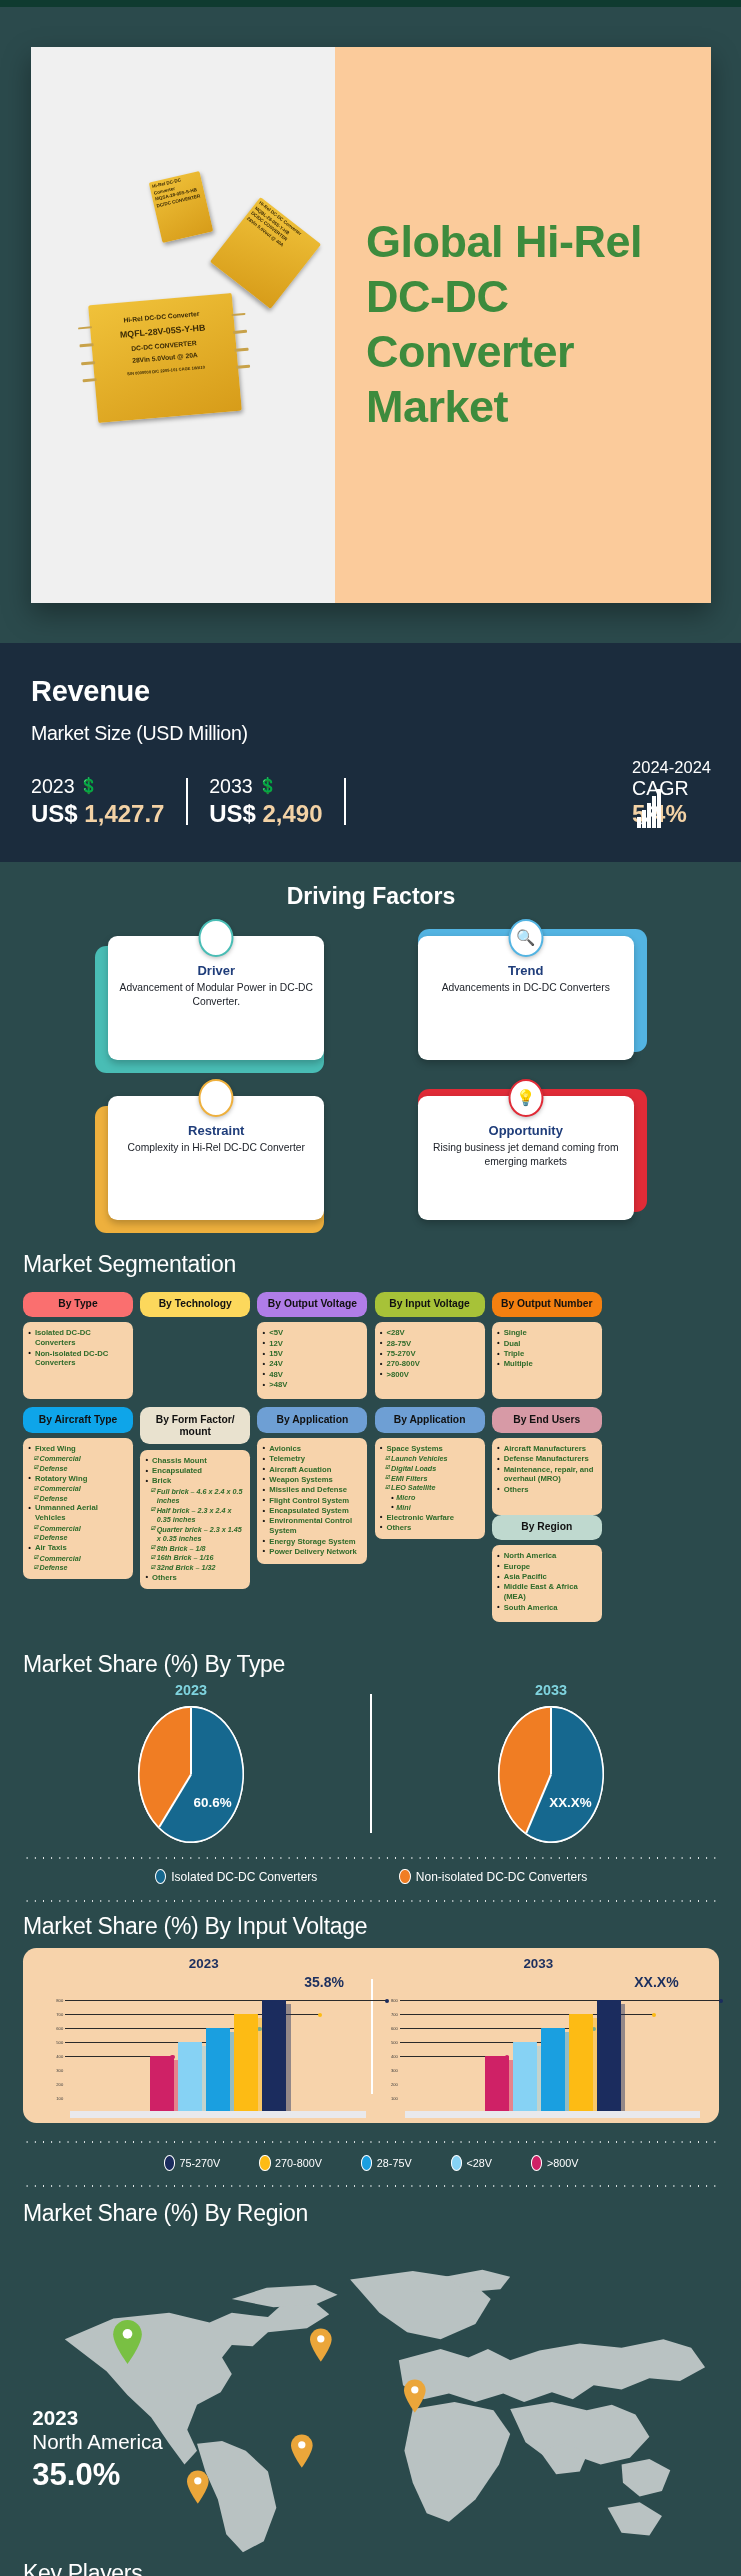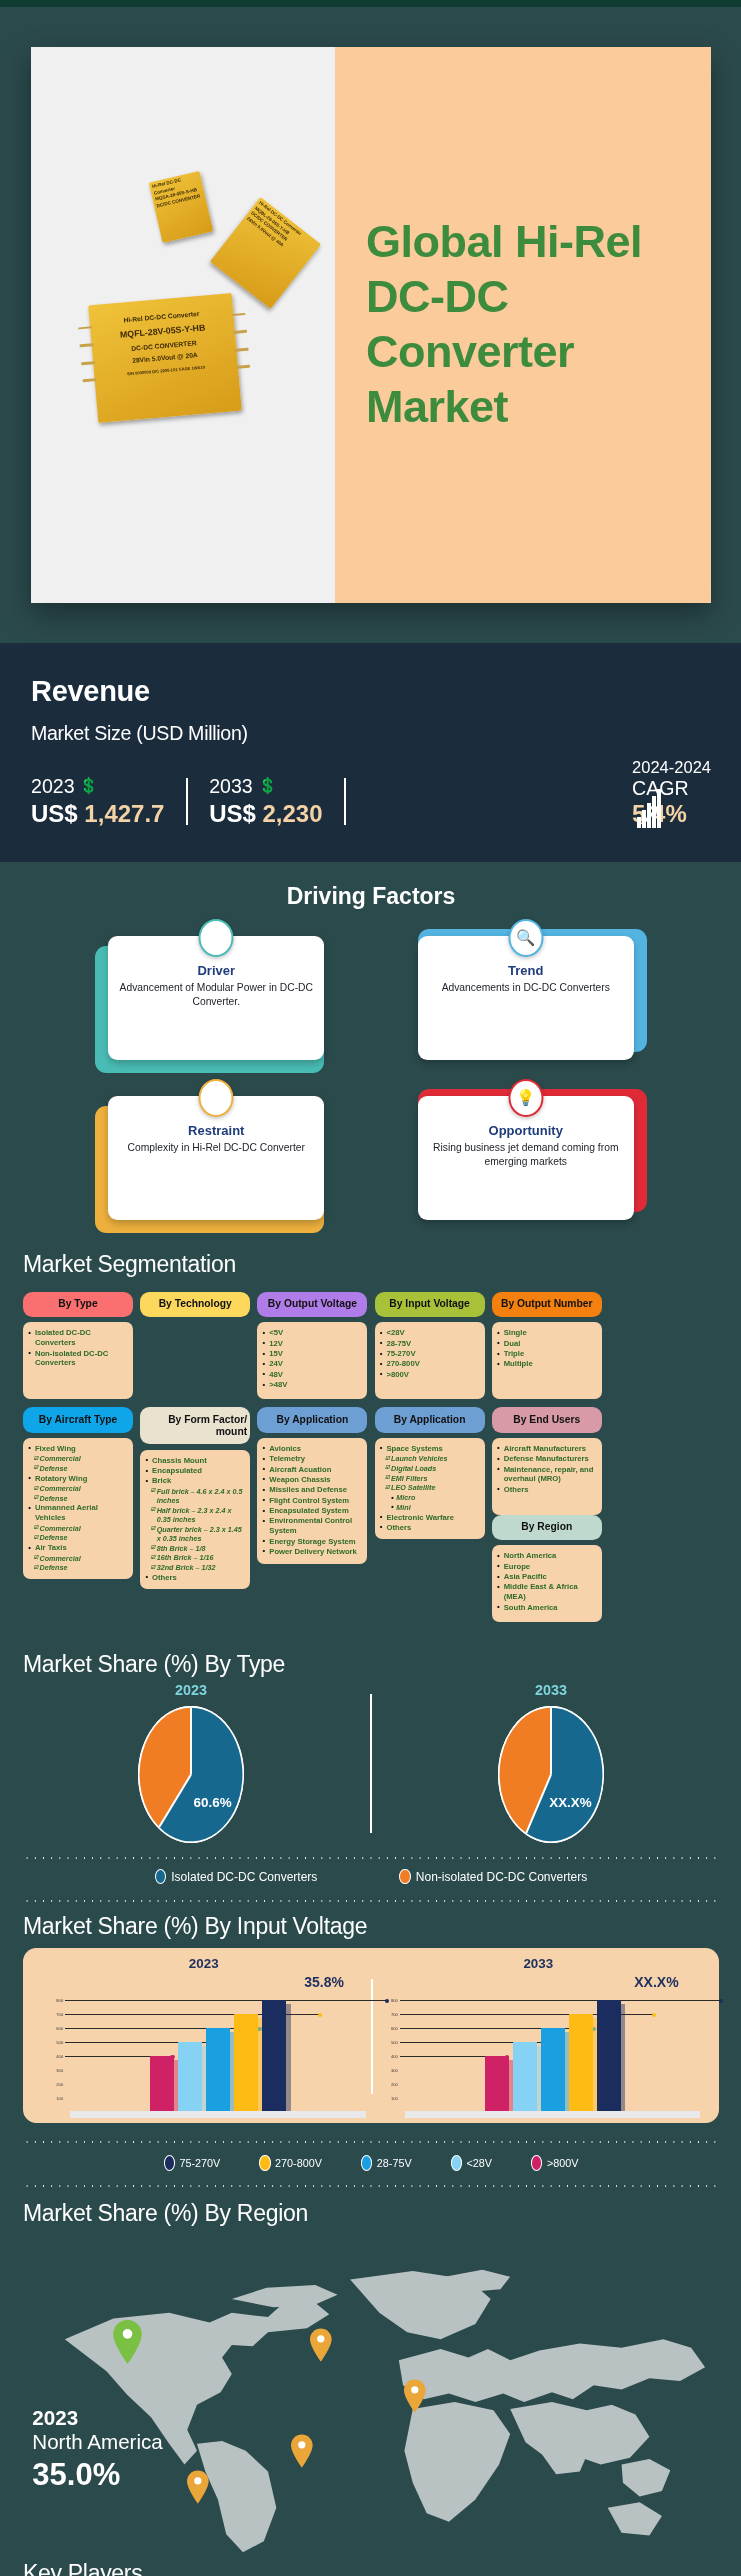--- a/index.html
+++ b/index.html
@@ -217,21 +217,21 @@
         </div>
       </div>
       <div class="vdiv"></div>
       <div class="rev-cell">
         <div class="yr">
           <span>2033</span>
           <span class="coin">💲</span>
         </div>
         <div class="val">
           <span>US$</span>
-          <span class="amt">2,230</span>
+          <span class="amt">2,490</span>
         </div>
       </div>
       <div class="vdiv"></div>
       <div class="cagr">
         <div class="bars">
           <i style="height:11.3px"></i>
             <i style="height:17.5px"></i>
             <i style="height:25px"></i>
           <i style="height:32px"></i>
             <i style="height:39px"></i>
@@ -351,21 +351,21 @@
               <li class="">Unmanned Aerial Vehicles</li>
               <li class="sub">Commercial</li>
               <li class="sub">Defense</li>
               <li class="">Air Taxis</li>
               <li class="sub">Commercial</li>
               <li class="sub">Defense</li>
             </ul>
           </div>
         </div>
         <div>
-          <div class="seg-head" style="background: rgb(233, 226, 207); text-align: right;">By Form Factor/ mount</div>
+          <div class="seg-head" style="background: rgb(233, 226, 207);">By Form Factor/ mount</div>
           <div class="seg-body">
             <ul>
               <li class="">Chassis Mount</li>
               <li class="">Encapsulated</li>
               <li class="">Brick</li>
               <li class="sub">Full brick – 4.6 x 2.4 x 0.5 inches</li>
               <li class="sub">Half brick – 2.3 x 2.4 x 0.35 inches</li>
               <li class="sub">Quarter brick – 2.3 x 1.45 x 0.35 inches</li>
               <li class="sub">8th Brick – 1/8</li>
               <li class="sub">16th Brick – 1/16</li>
@@ -374,21 +374,21 @@
             </ul>
           </div>
         </div>
         <div>
           <div class="seg-head" style="background: rgb(110, 159, 212);">By Application</div>
           <div class="seg-body">
             <ul>
               <li class="">Avionics</li>
               <li class="">Telemetry</li>
               <li class="">Aircraft Acuation</li>
-              <li class="">Weapon Chassis</li>
+              <li class="">Weapon Systems</li>
               <li class="">Missiles and Defense</li>
               <li class="">Flight Control System</li>
               <li class="">Encapsulated System</li>
               <li class="">Environmental Control System</li>
               <li class="">Energy Storage System</li>
               <li class="">Power Delivery Network</li>
             </ul>
           </div>
         </div>
         <div>

